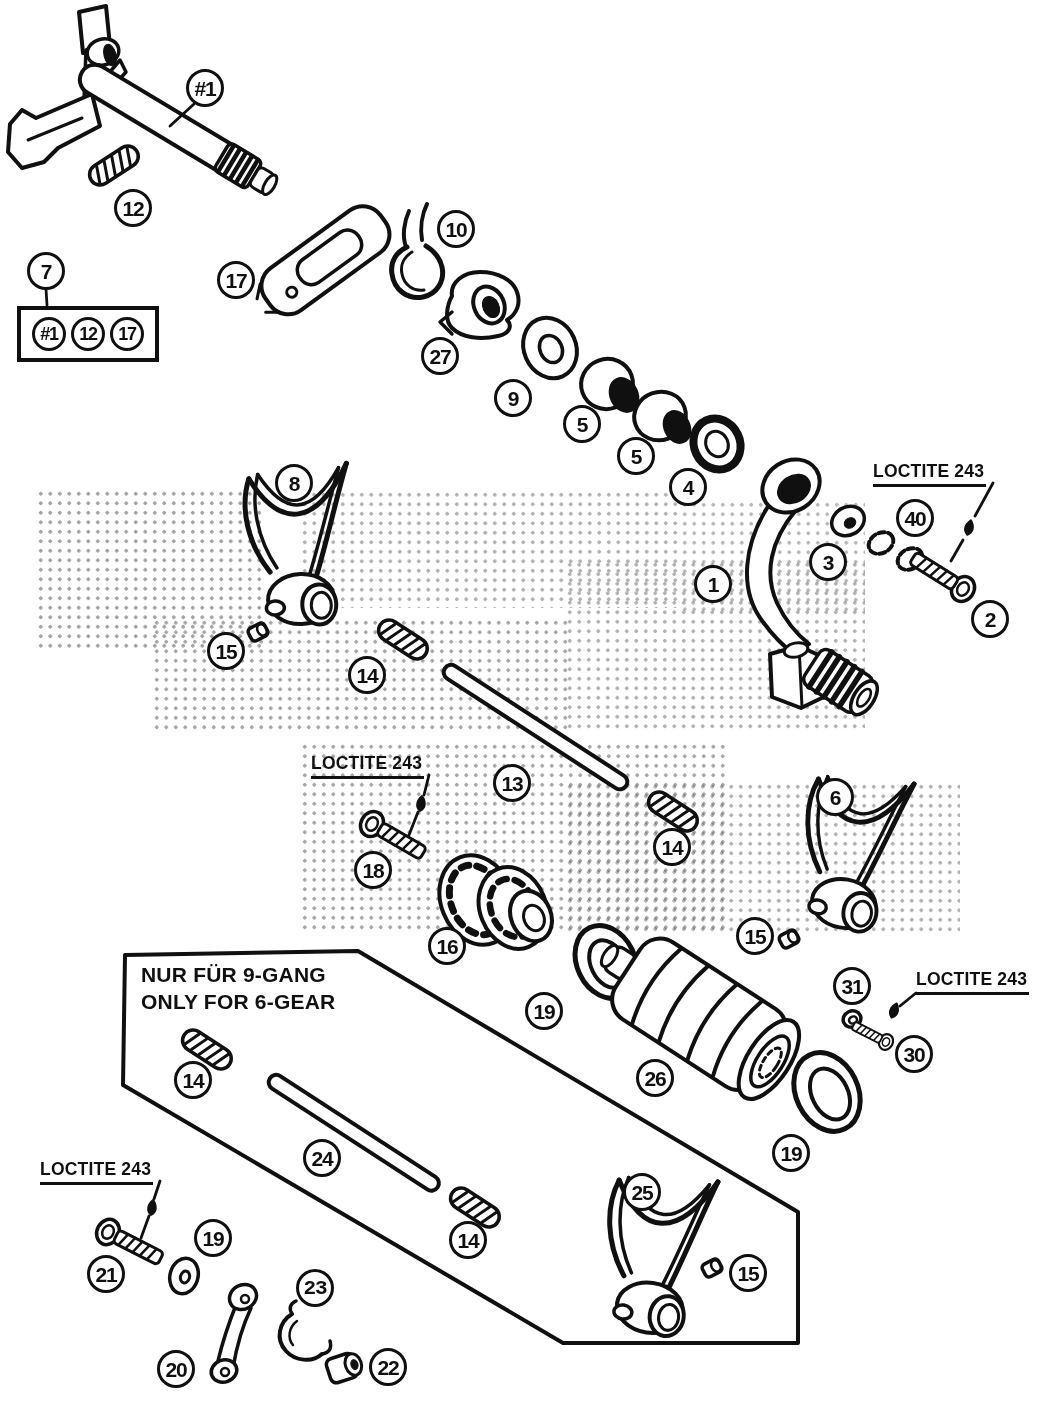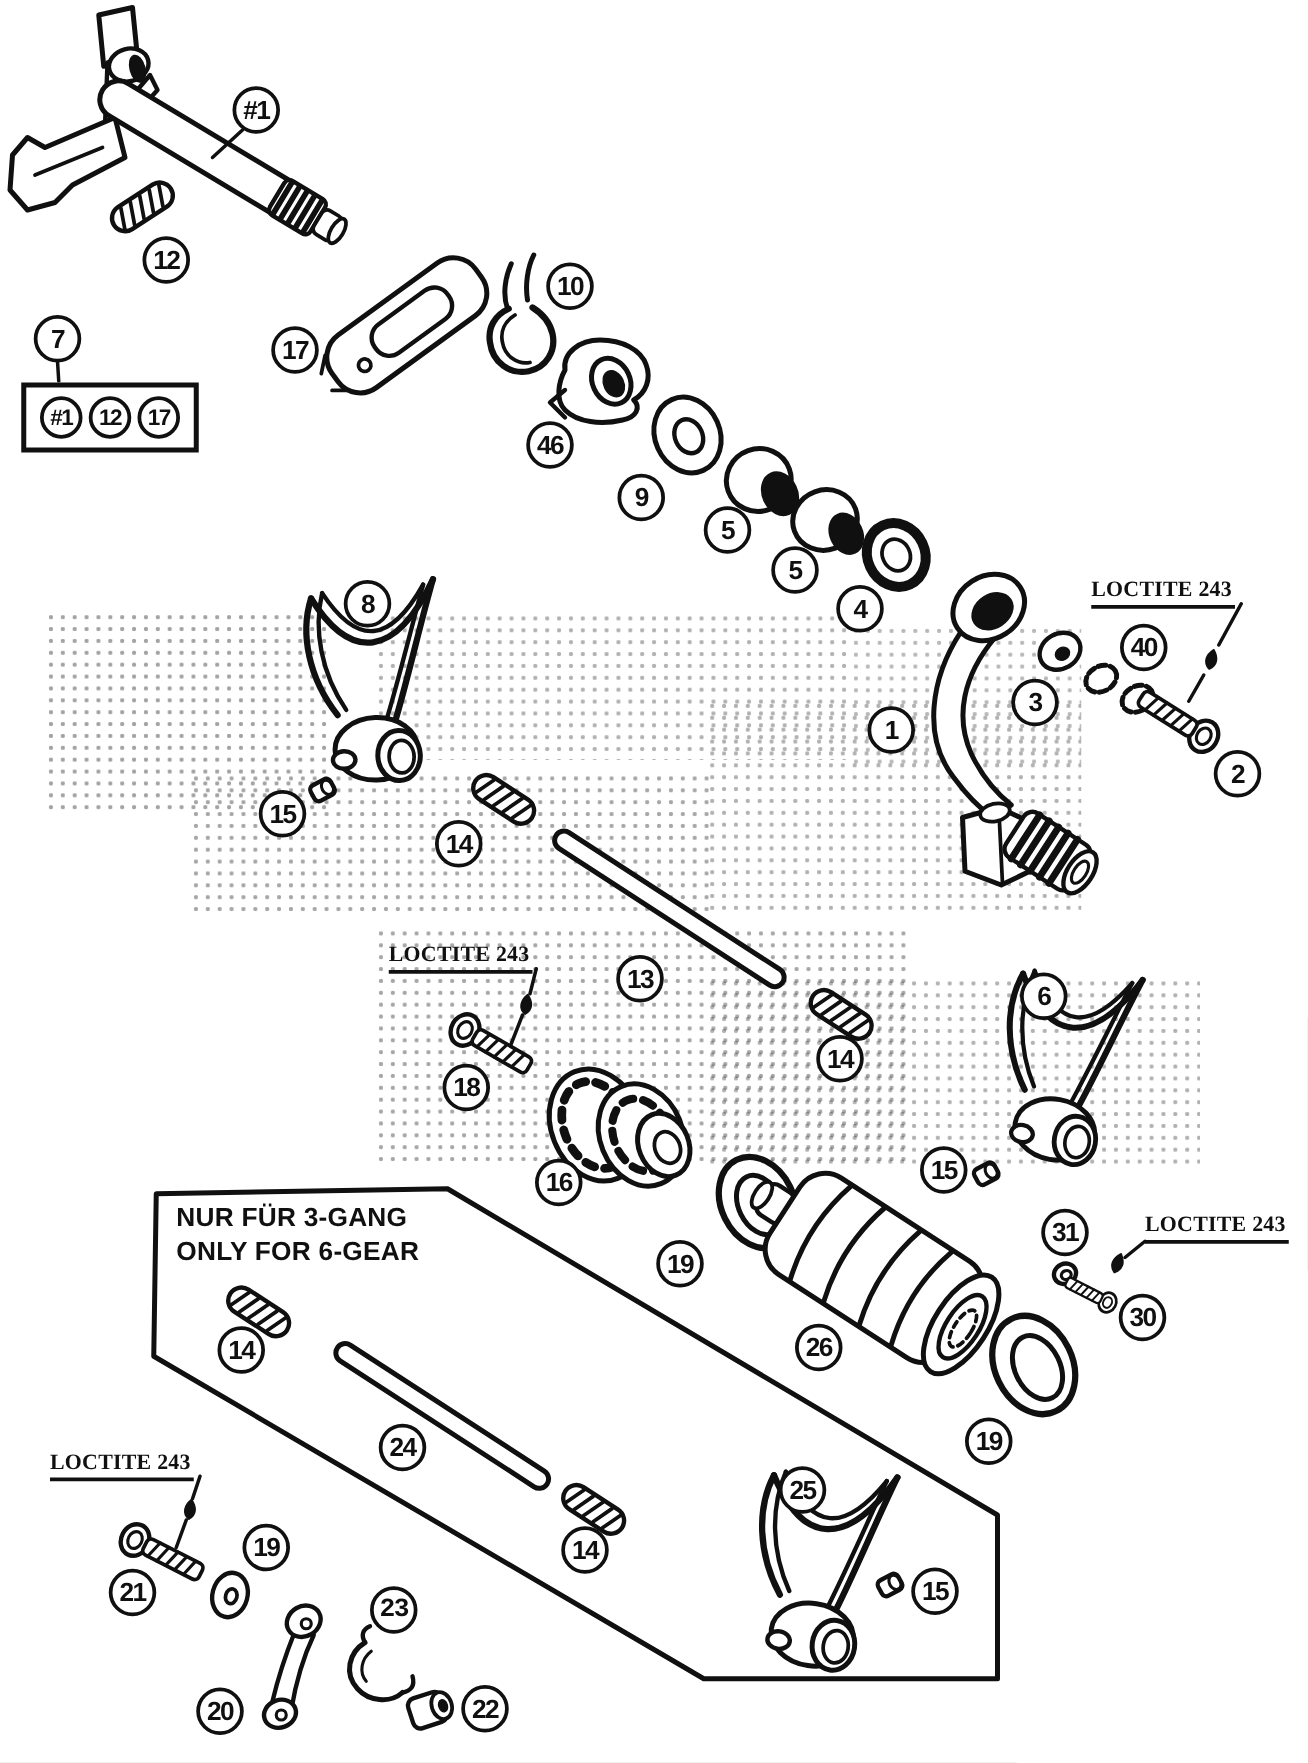--- a/index.html
+++ b/index.html
@@ -16,21 +16,21 @@
     background-size: 9.5px 9.5px;
   }
   .callout {
     position:absolute; z-index:4; width:38px; height:38px; box-sizing:border-box;
     border:3.6px solid var(--ink); border-radius:50%; background:var(--paper);
     display:flex; align-items:center; justify-content:center;
     font-weight:700; font-size:21px; letter-spacing:-1.2px; line-height:1;
   }
   .loctite {
     position:absolute; z-index:4; font-weight:700; font-size:17.5px; letter-spacing:0.2px;
-    border-bottom:3px solid var(--ink); padding:0 2px 2px 0; white-space:nowrap;font-family:Liberation Serif, serif;
+    border-bottom:3px solid var(--ink); padding:0 2px 2px 0; white-space:nowrap;
   }
   .notebox-text {
     position:absolute; z-index:4; font-weight:700; font-size:21px; line-height:27px;
     letter-spacing:0.2px; white-space:nowrap;
   }
   .legend-box {
     position:absolute; z-index:4; box-sizing:border-box;
     border:4px solid var(--ink); background:var(--paper);
     display:flex; align-items:center; justify-content:center; gap:5px;
   }
@@ -281,31 +281,31 @@
 
   <div class="legend-box" style="left:17px; top:306px; width:142px; height:56px;">
     <span id="legend-items" style="display:flex; gap:5px;">
         <div class="callout">#1</div>
         <div class="callout">12</div>
         <div class="callout">17</div>
       </span>
   </div>
 
   <div class="notebox-text" style="left:141px; top:961px;">
-    <div>NUR FÜR 3-GANG</div>
+    <div>NUR FÜR 9-GANG</div>
     <div>ONLY FOR 6-GEAR</div>
   </div>
 
   <div id="callout-layer">
       <div class="callout" style="left: 186px; top: 69px;">#1</div>
       <div class="callout" style="left: 114px; top: 189px;">12</div>
       <div class="callout" style="left: 27px; top: 252px;">7</div>
       <div class="callout" style="left: 217px; top: 261px;">17</div>
       <div class="callout" style="left: 437px; top: 210px;">10</div>
-      <div class="callout" style="left: 421px; top: 337px;">46</div>
+      <div class="callout" style="left: 421px; top: 337px;">27</div>
       <div class="callout" style="left: 494px; top: 379px;">9</div>
       <div class="callout" style="left: 563px; top: 405px;">5</div>
       <div class="callout" style="left: 617px; top: 437px;">5</div>
       <div class="callout" style="left: 669px; top: 468px;">4</div>
       <div class="callout" style="left: 275px; top: 464px;">8</div>
       <div class="callout" style="left: 896px; top: 499px;">40</div>
       <div class="callout" style="left: 809px; top: 543px;">3</div>
       <div class="callout" style="left: 694px; top: 565px;">1</div>
       <div class="callout" style="left: 971px; top: 600px;">2</div>
       <div class="callout" style="left: 207px; top: 632px;">15</div>

